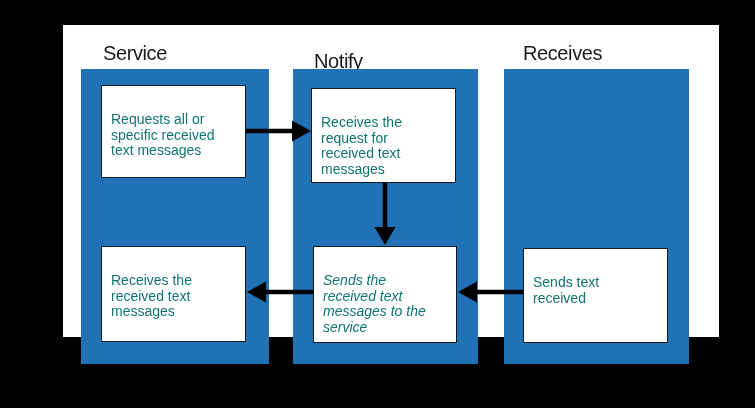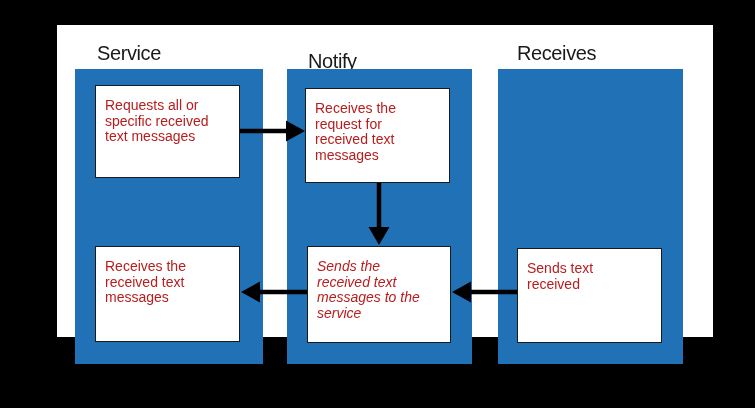--- a/index.html
+++ b/index.html
@@ -10,21 +10,21 @@
   }
   .stage {
     position: relative;
     width: 755px;
     height: 408px;
     background: #000000;
     overflow: hidden;
   }
   .canvas {
     position: absolute;
-    left: 57px;
+    left: 63px;
     top: 25px;
     width: 656px;
     height: 312px;
     background: #ffffff;
   }
   .col-label {
     position: absolute;
     top: 18px;
     font-size: 20px;
     letter-spacing: -0.4px;
@@ -44,24 +44,24 @@
   }
   .column-service   { left: 18px;  width: 188px; }
   .column-notify    { left: 230px; width: 185px; }
   .column-recipient { left: 441px; width: 185px; }
 
   .flow-box {
     position: absolute;
     box-sizing: border-box;
     background: #ffffff;
     border: 1.3px solid #1a1a1a;
-    padding: 12px 6px 8px 9px;
+    padding: 26px 6px 8px 9px;
     font-size: 14px;
     line-height: 15.5px;
-    color: #b91c1c;
+    color: #0f766e;
     white-space: pre-line;
   }
   .box-service-request   { left: 38px;  top: 60px;  width: 145px; height: 93px; }
   .box-notify-receive    { left: 248px; top: 63px;  width: 145px; height: 95px; }
   .box-notify-send       { left: 250px; top: 221px; width: 144px; height: 97px; font-style: italic; }
   .box-service-receive   { left: 38px;  top: 221px; width: 145px; height: 96px; }
   .box-recipient-send    { left: 460px; top: 223px; width: 145px; height: 95px; }
 
   svg.arrows {
     position: absolute;

